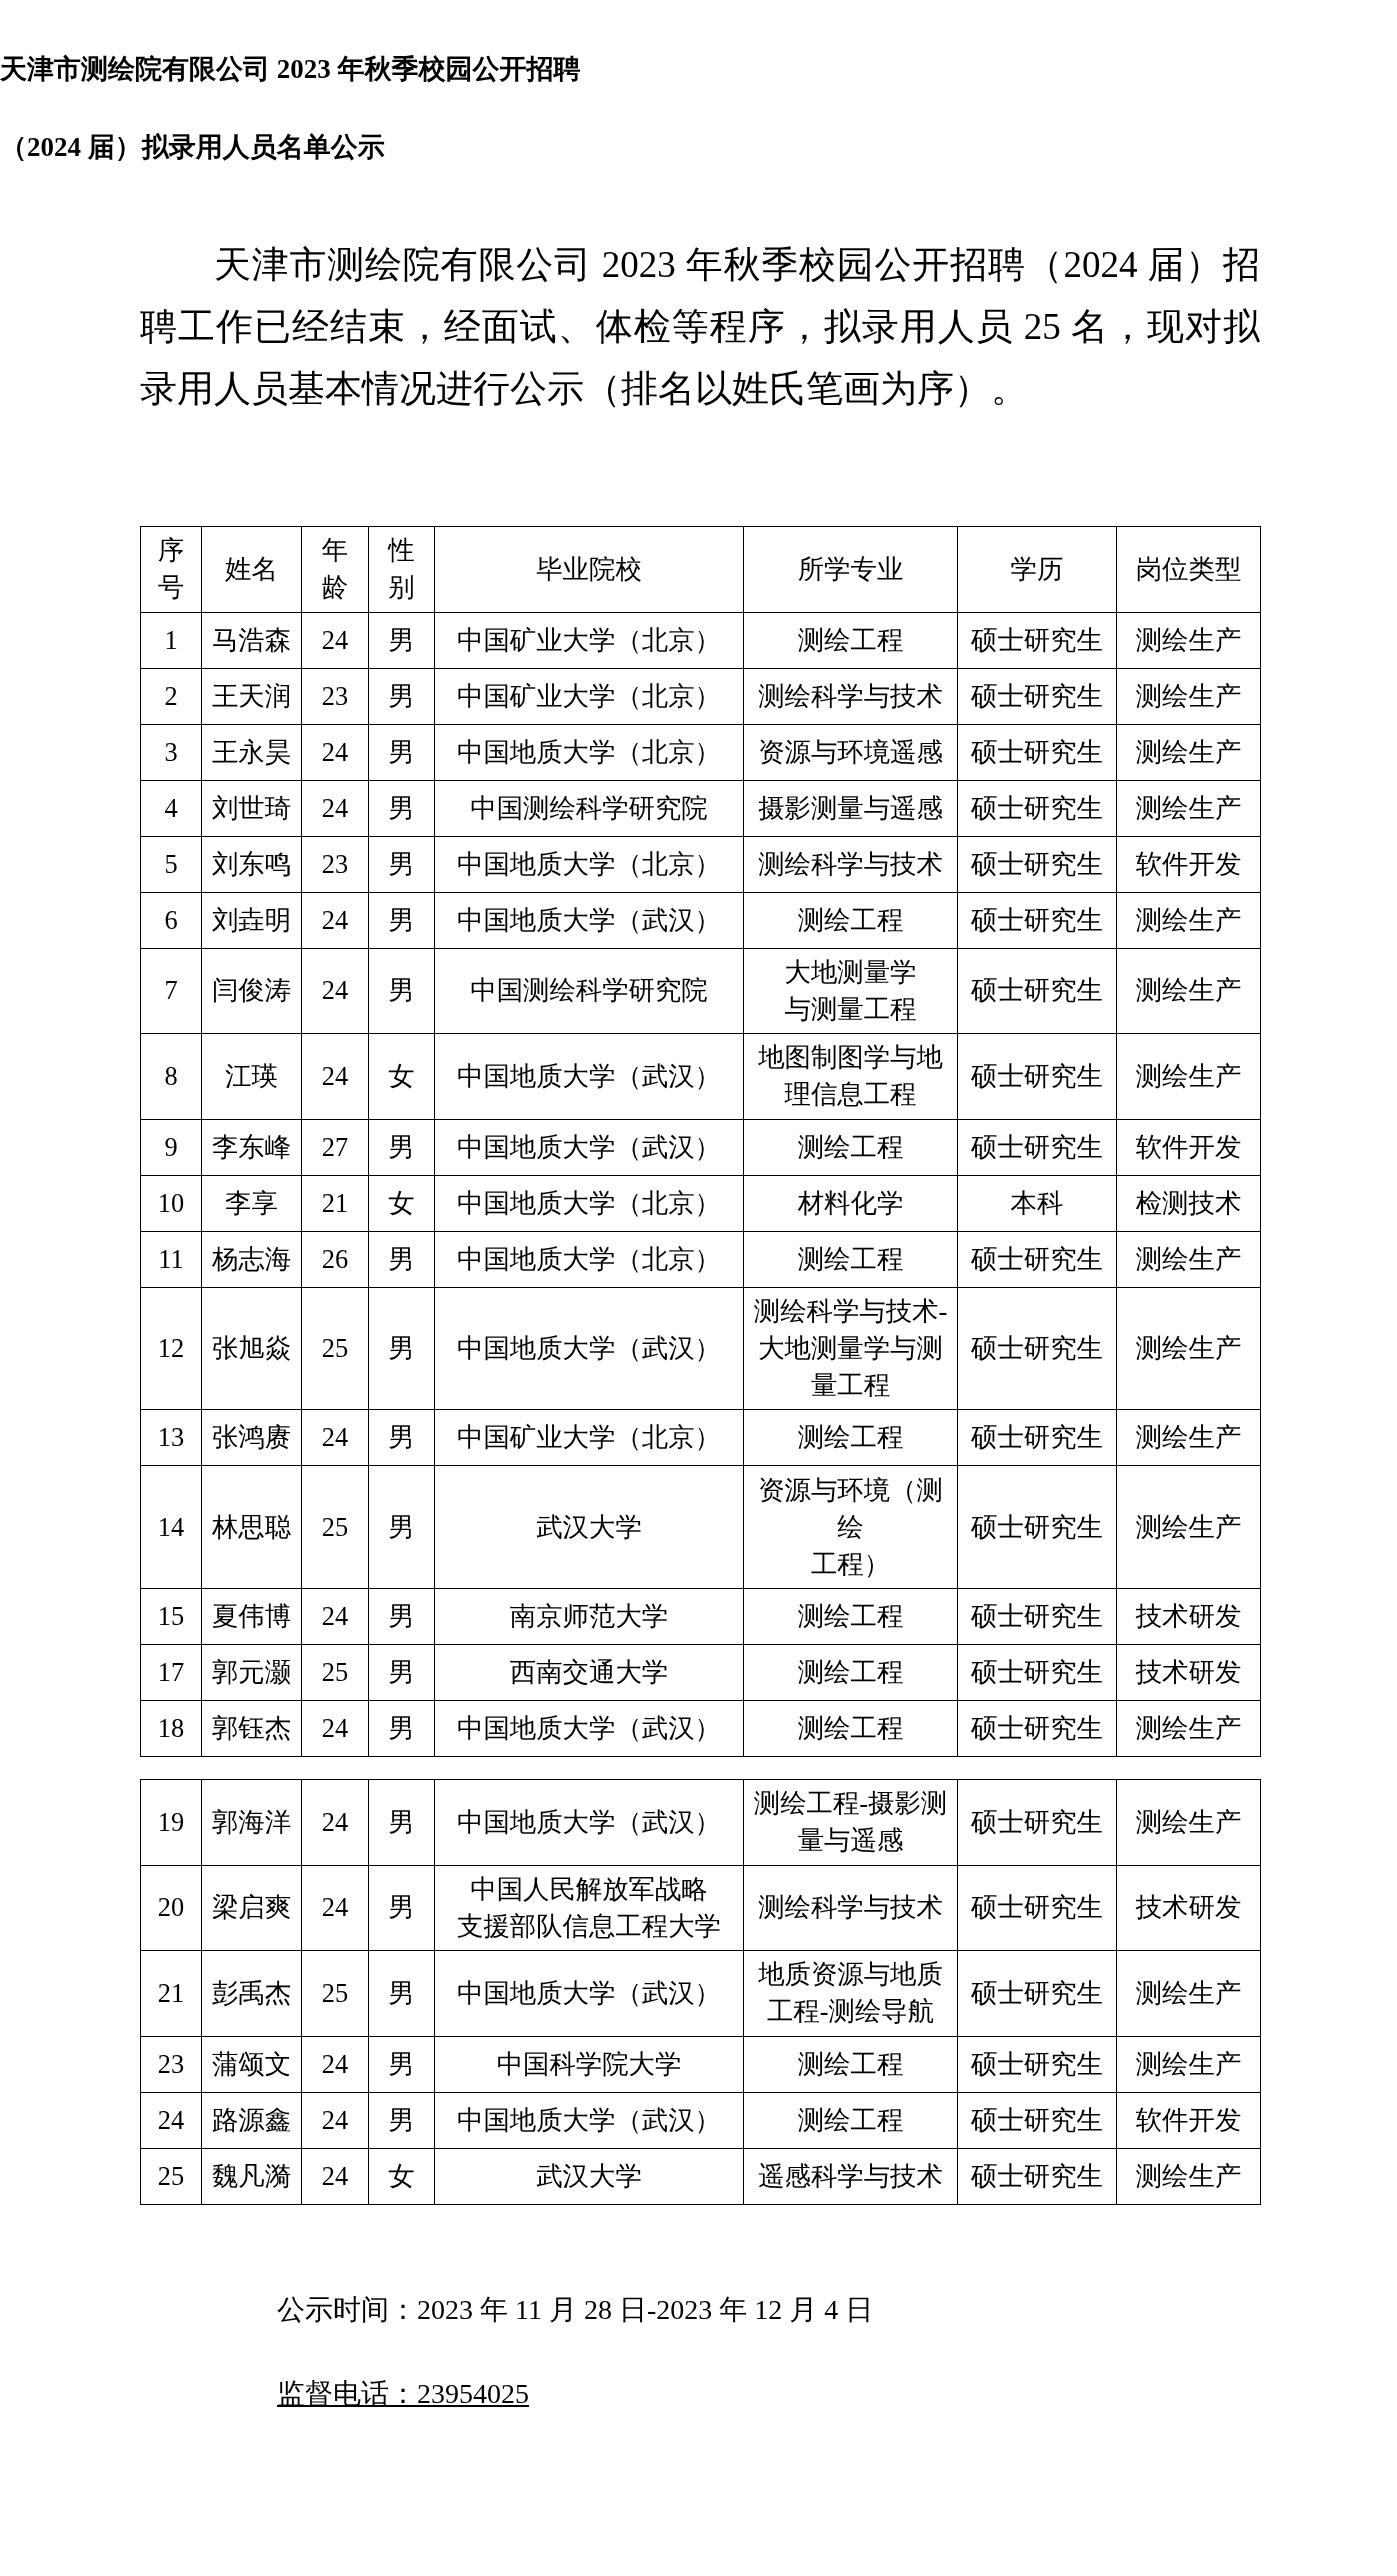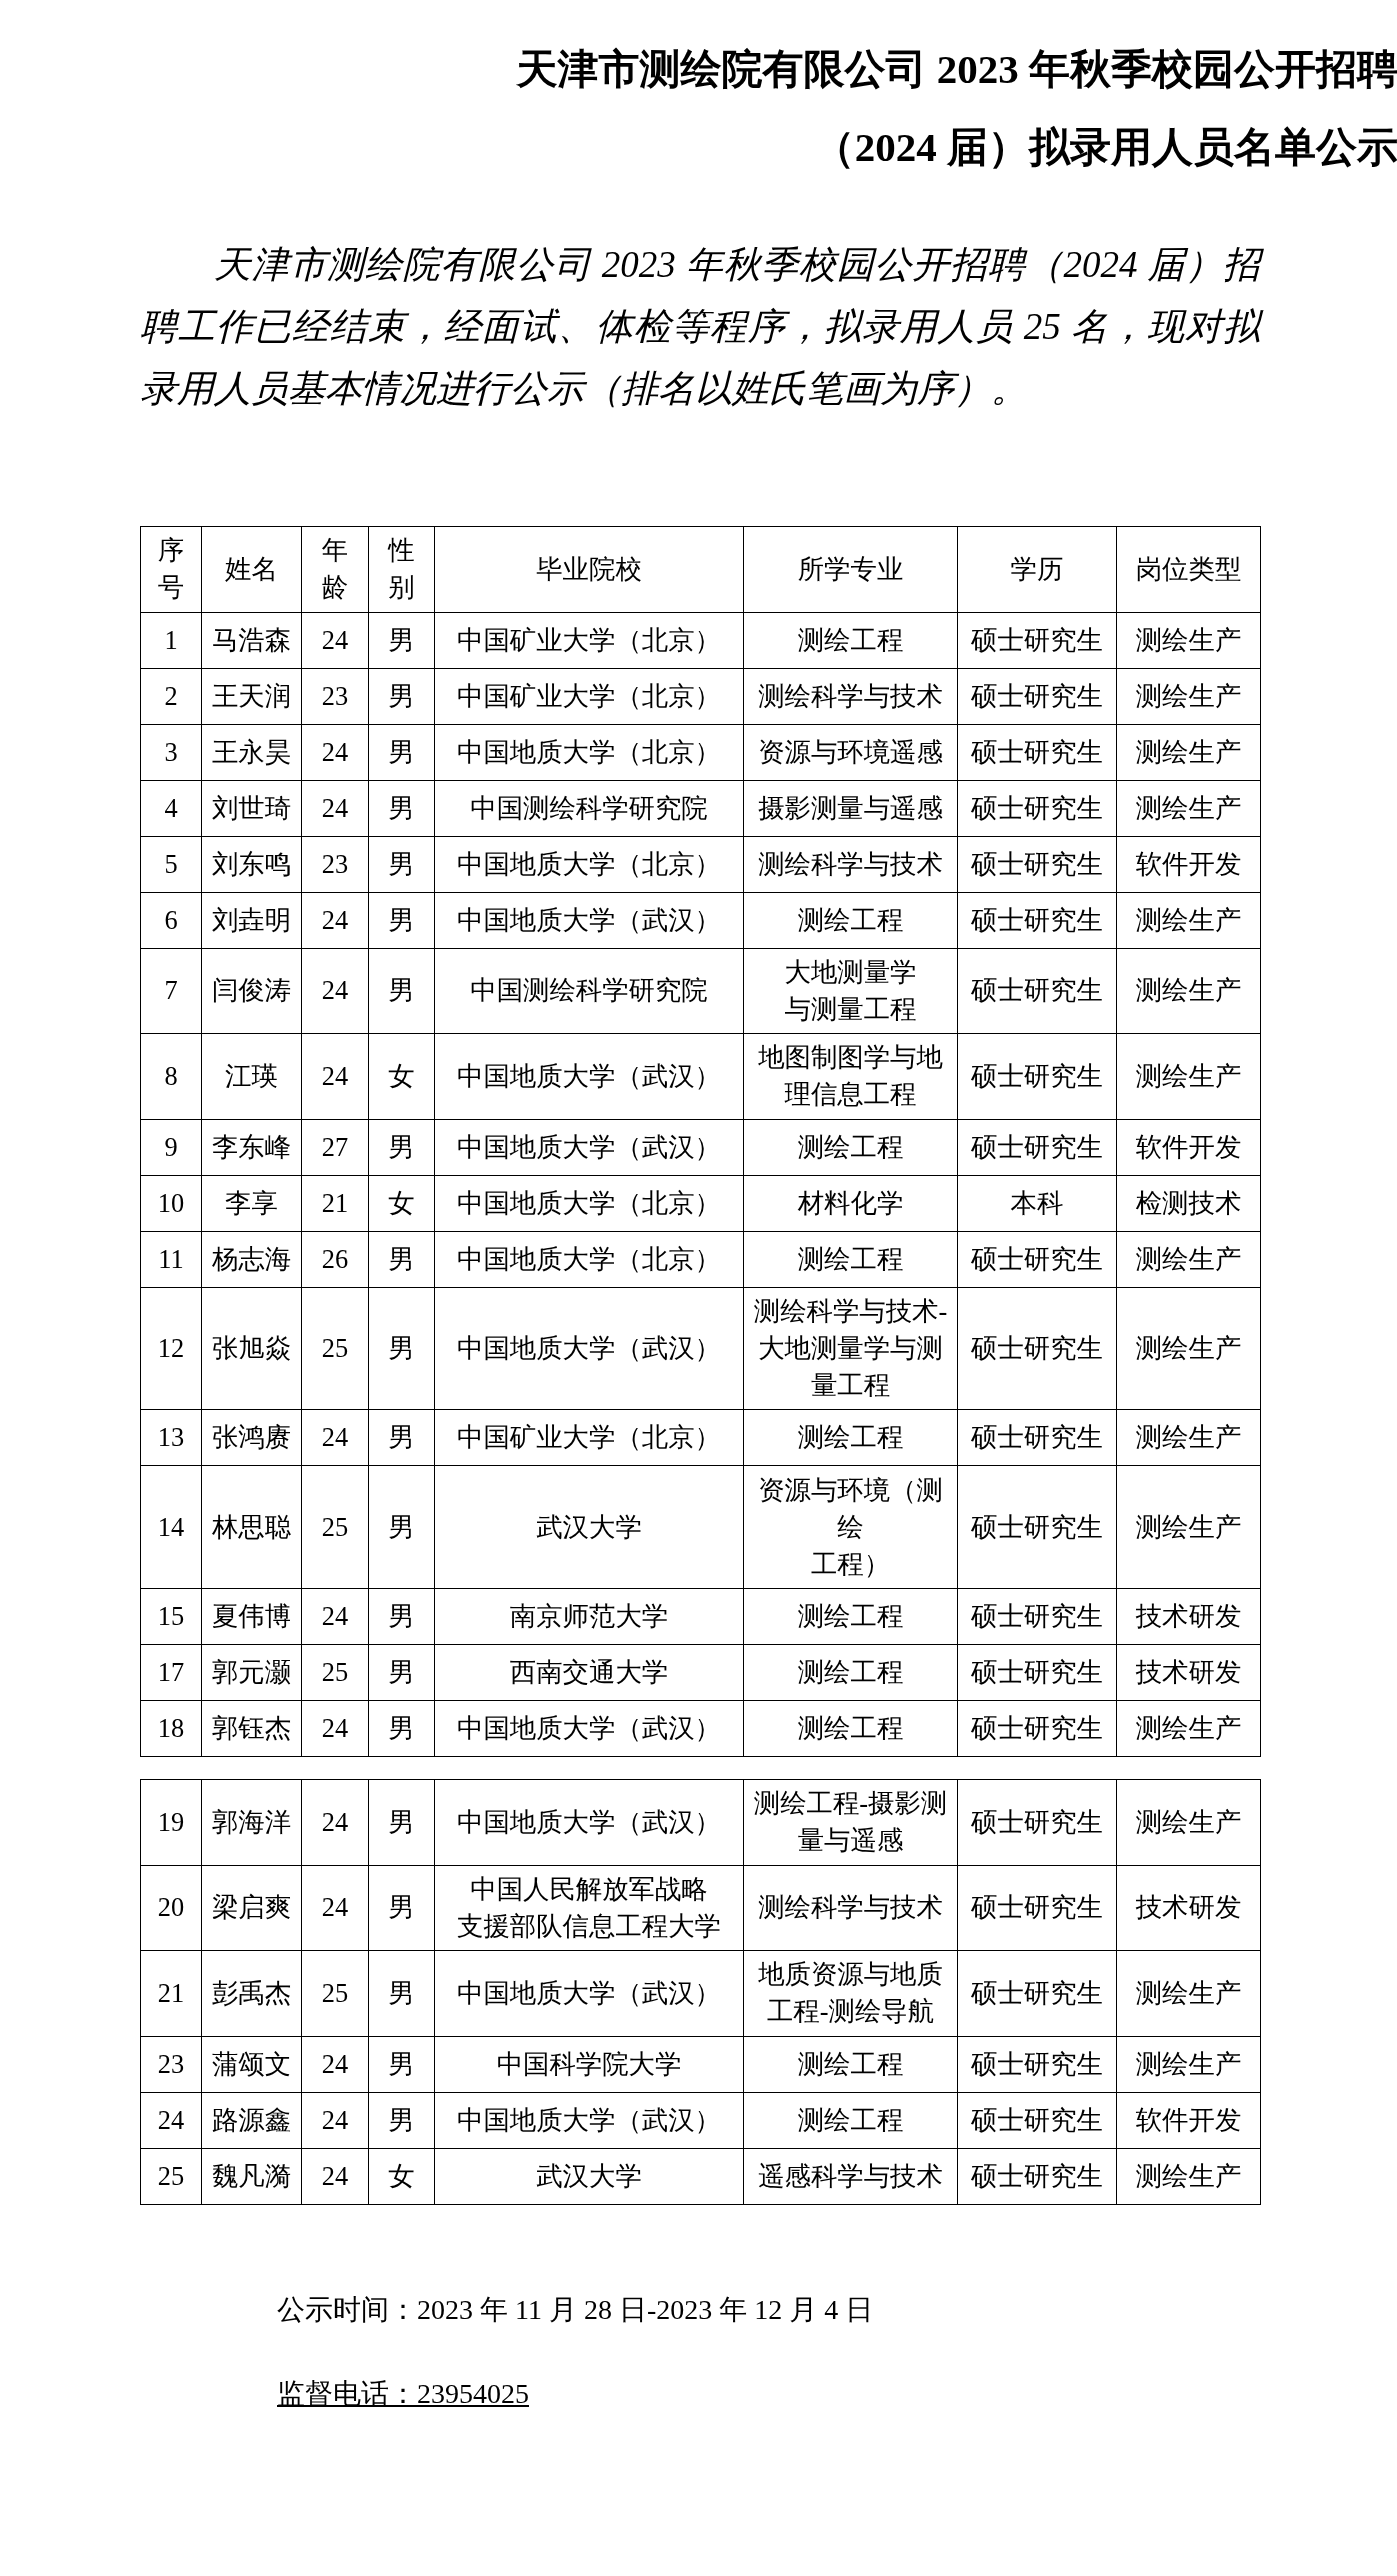--- a/index.html
+++ b/index.html
@@ -8,33 +8,32 @@
     width:1398px;
     height:2576px;
     margin:0 auto;
     background:#ffffff;
     color:#000;
     font-family:"Liberation Serif","DejaVu Serif",serif;
     overflow:hidden;
   }
   .title{
     margin-top:30px;
-    text-align:right;
-    font-size:41px;
+    text-align:left;
+    font-size:27px;
     font-weight:bold;
     line-height:78px;
   }
   .intro{
     margin:48px auto 0 140px;
     width:1120px;
     font-size:37px;
     line-height:62px;
     text-align:justify;
     text-indent:2em;
-    font-style:italic;
   }
   table{
     border-collapse:collapse;
     table-layout:fixed;
     margin-left:140px;
     width:1120px;
   }
   .tbl2{margin-top:22px;}
   th,td{
     border:1.8px solid #000;

